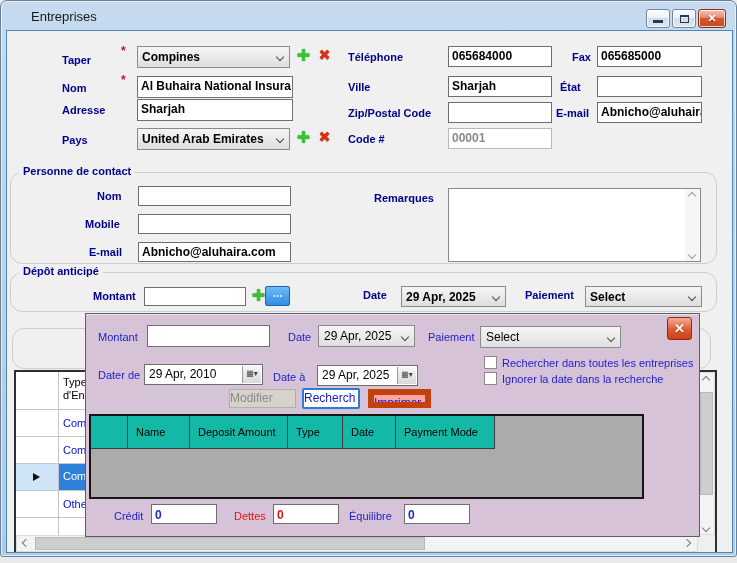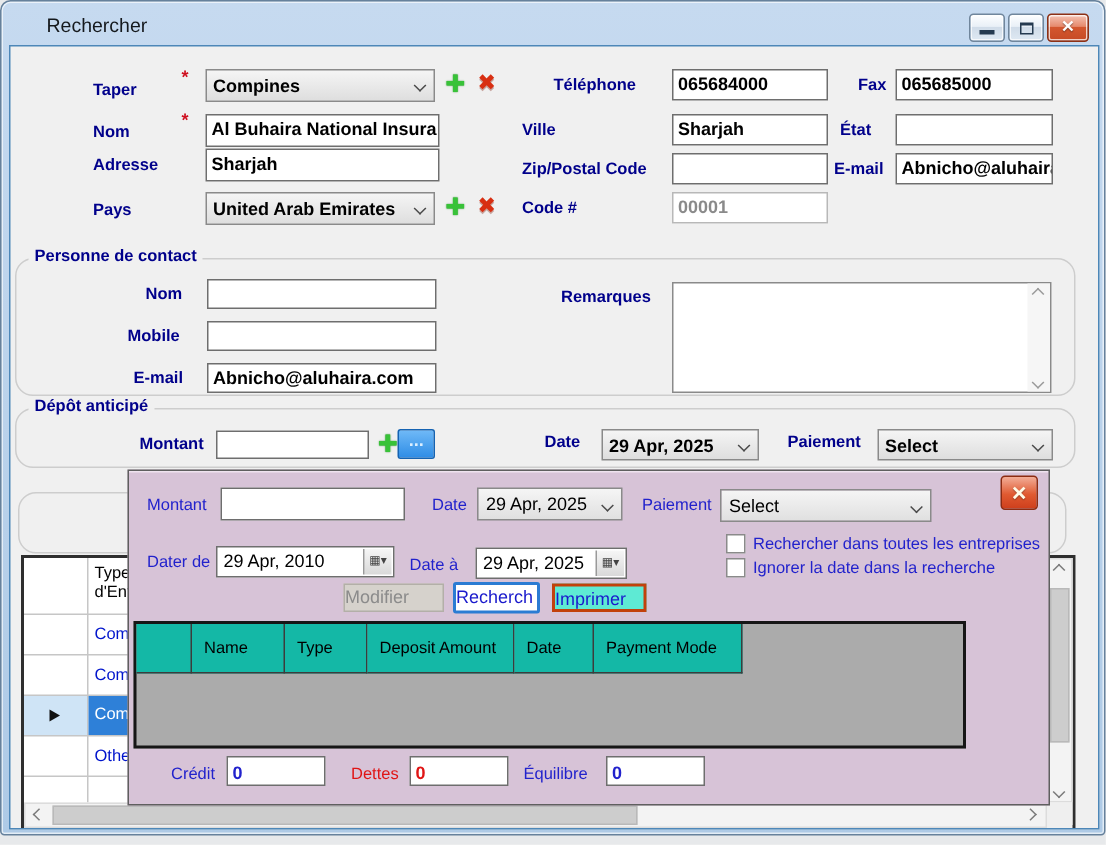--- a/index.html
+++ b/index.html
@@ -64,54 +64,54 @@
   .dcombo{position:absolute;background:linear-gradient(#f5f5f5,#e0e0e0);border:1px solid #8a8a8a;color:#000;
         font:12px "Liberation Sans",sans-serif;line-height:18px;padding:1px 18px 1px 5px;overflow:hidden;white-space:nowrap}
   .picker{position:absolute;background:#fff;border:1px solid #6e6e6e;color:#000;
         font:12px "Liberation Sans",sans-serif;line-height:17px;padding:1px 22px 1px 4px;overflow:hidden;white-space:nowrap}
   .calbtn{position:absolute;right:1px;top:1px;bottom:1px;width:19px;border-left:1px solid #9a9a9a;
         background:linear-gradient(#f6f6f6,#d9d9d9);font-size:8px;color:#444;text-align:center;line-height:16px}
   .chk{position:absolute;width:13px;height:13px;background:#fff;border:1px solid #8a8a8a}
   .btn{position:absolute;font:12px "Liberation Sans",sans-serif;overflow:hidden}
   .btn-mod{background:#d6d2cc;border:1px solid #b3afa8;color:#8b8b8b;line-height:17px}
   .btn-rech{background:#fff;border:2px solid #2b7cd3;border-radius:2px;color:#1a1acc;line-height:17px}
-  .btn-imp{background:#5eead4;border:2px solid #c2410c;color:#1a1acc;line-height:17px}
+  .btn-imp{background:#fca5a5;border:6px solid #c2410c;color:#1a1acc;line-height:17px}
   .closebtn{position:absolute;background:linear-gradient(#f2ad97 0%,#e05a31 55%,#ce3f1c 100%);
         border:1px solid #8c2c12;border-radius:3px;color:#fffbe8;font:bold 13px "Liberation Sans",sans-serif;
         text-align:center;line-height:21px;text-shadow:0 1px 1px rgba(0,0,0,.35)}
   .dtable{position:absolute;left:3px;top:100px;width:555px;height:85px;background:#ababab;border:2px solid #161616}
   .hrow{position:absolute;left:0;top:0;height:33px;display:flex}
   .hcell{background:#14b8a6;border-right:1px solid #3c3c3c;border-bottom:1px solid #3c3c3c;
         font:11px "Liberation Sans",sans-serif;color:#000;display:flex;align-items:center;
         padding-left:8px;line-height:12px;overflow:hidden}
   .tri{position:absolute;width:0;height:0;border-left:7px solid #111;border-top:4px solid transparent;border-bottom:4px solid transparent}
 </style>
 </head>
 <body>
 
 <div class="win">
-  <div class="title">Rechercher</div>
+  <div class="title">Entreprises</div>
   <div class="winbtn" style="left:645px;width:24px">
     <span class="glyph-min"></span>
     </div>
   <div class="winbtn" style="left:671px;width:24px">
     <span class="glyph-max"></span>
     </div>
   <div class="winbtn close" style="left:697px;width:28px">
     <span>✕</span></div>
   <div class="client"></div>
 </div>
 
 <div class="lbl" style="left:62px;top:54px">Taper</div>
 <div class="star" style="left:121px;top:44px">*</div>
 <div class="combo" style="left:137px;top:46px;width:153px;height:22px">
   <span>Compines</span><span class="cv down"></span></div>
 <div class="plus" style="left:295px;top:47px">✚</div>
 <div class="delx" style="left:316px;top:47px">✖</div>
-<div class="lbl" style="left:369px;top:51px">Téléphone</div>
+<div class="lbl" style="left:348px;top:51px">Téléphone</div>
 <div class="inp" style="left:448px;top:46px;width:104px;height:21px">065684000</div>
 <div class="lbl" style="left:572px;top:51px">Fax</div>
 <div class="inp" style="left:597px;top:46px;width:105px;height:21px">065685000</div>
 
 <div class="lbl" style="left:62px;top:82px">Nom</div>
 <div class="star" style="left:121px;top:73px">*</div>
 <div class="inp" style="left:137px;top:76px;width:156px;height:22px">Al Buhaira National Insura</div>
 <div class="lbl" style="left:348px;top:81px">Ville</div>
 <div class="inp" style="left:448px;top:76px;width:104px;height:21px">Sharjah</div>
 <div class="lbl" style="left:560px;top:81px">État</div>
@@ -236,22 +236,22 @@
   <div class="dlbl" style="left:416px;top:59px">Ignorer la date dans la recherche</div>
 
   <div class="btn btn-mod" style="left:143px;top:75px;width:67px;height:19px">Modifier</div>
   <div class="btn btn-rech" style="left:216px;top:74px;width:58px;height:21px">Recherch</div>
   <div class="btn btn-imp" style="left:282px;top:75px;width:63px;height:19px">Imprimer</div>
 
   <div class="dtable">
     <div class="hrow">
       <div class="hcell" style="width:37px"></div>
       <div class="hcell" style="width:62px">Name</div>
+      <div class="hcell" style="width:98px">Deposit Amount</div>
       <div class="hcell" style="width:55px">Type</div>
-      <div class="hcell" style="width:98px">Deposit Amount</div>
       <div class="hcell" style="width:53px">Date</div>
       <div class="hcell" style="width:99px">Payment Mode</div>
     </div>
   </div>
 
   <div class="dlbl" style="left:28px;top:196px">Crédit</div>
   <div class="dinp" style="left:65px;top:190px;width:66px;height:20px;color:#2222cc;font-weight:bold">0</div>
   <div class="dlbl" style="left:148px;top:196px;color:#e01515">Dettes</div>
   <div class="dinp" style="left:187px;top:190px;width:66px;height:20px;color:#e01515;font-weight:bold">0</div>
   <div class="dlbl" style="left:263px;top:196px">Équilibre</div>

